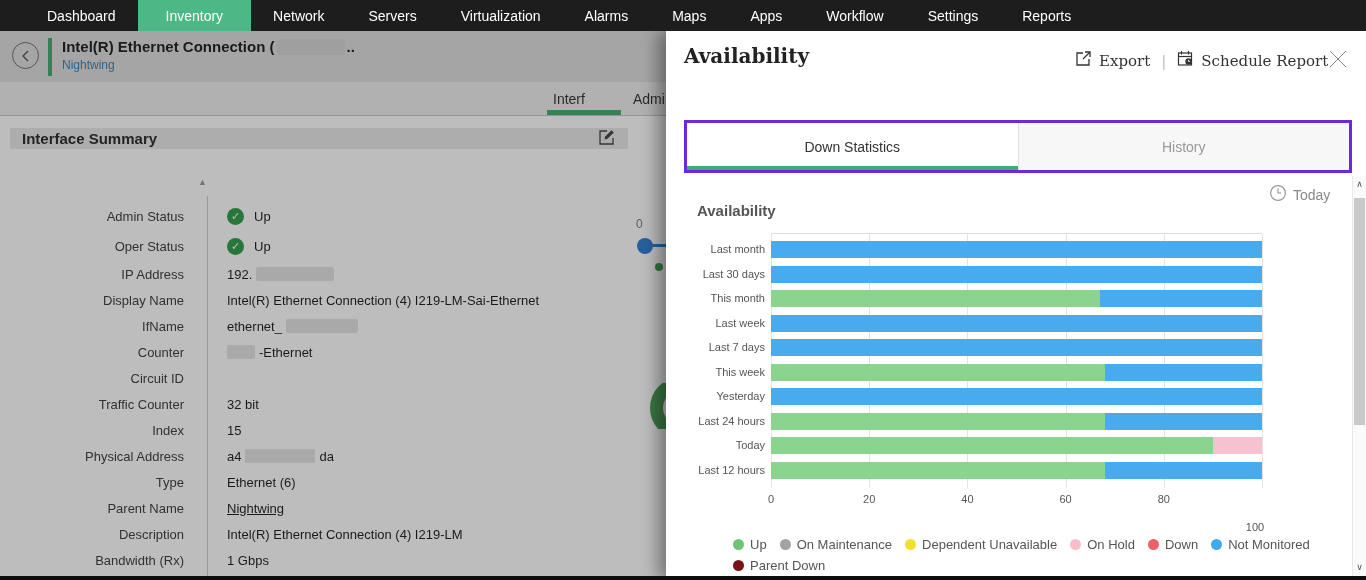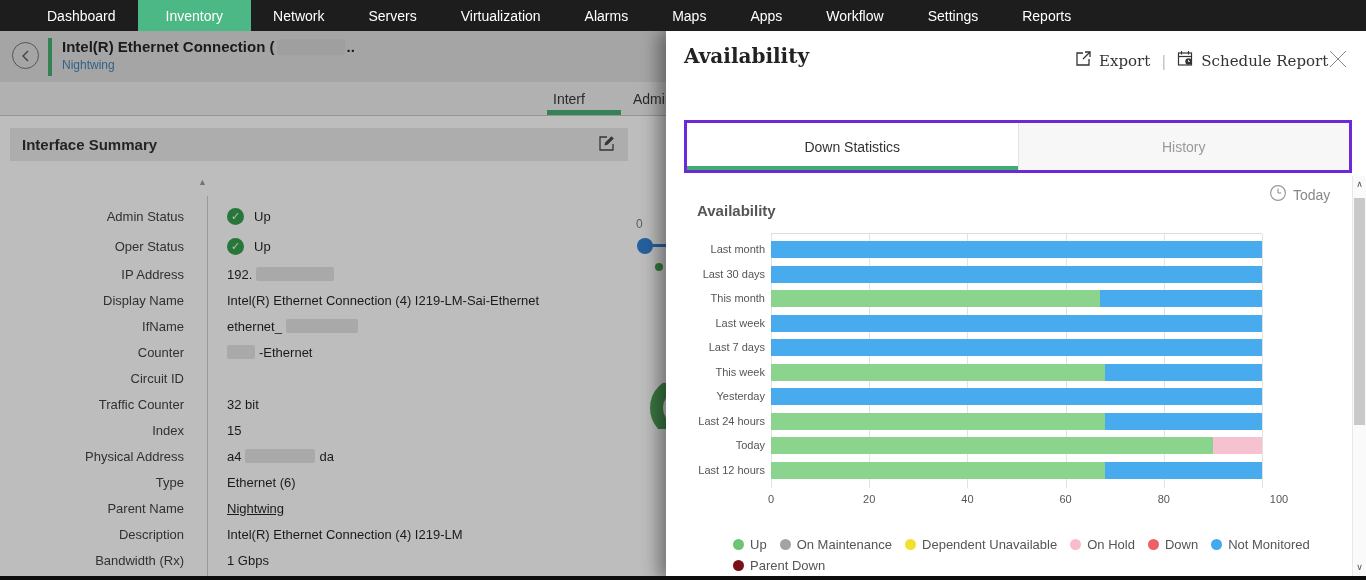--- a/index.html
+++ b/index.html
@@ -23,21 +23,21 @@
                display:flex; align-items:center; white-space:nowrap; }
   .redact { display:inline-block; height:14px; background:#e4e4e4; border-radius:2px; vertical-align:middle; }
   .redact.title-r { width:68px; height:16px; background:#d6d6d6; margin:0 2px; }
   .dev-sub { position:absolute; left:62px; top:27px; font-size:12px; color:#3f80b4; }
 
   .tabstrip { position:absolute; top:51px; left:0; right:0; height:34px; background:#efefef;
               border-bottom:1px solid #c6c6c6; }
   .ptab { position:absolute; top:9px; font-size:14px; color:#333; white-space:nowrap; }
   .ptab-underline { position:absolute; left:547px; bottom:0; width:74px; height:5px; background:#43ad6f; }
 
-  .section-band { position:absolute; top:97px; left:10px; width:618px; height:33px; background:#e9e9e9;
+  .section-band { position:absolute; top:97px; left:10px; width:618px; height:21px; background:#e9e9e9;
                   display:flex; align-items:center; justify-content:space-between; padding:0 12px; }
   .section-title { font-size:15px; font-weight:bold; color:#2b2b2b; }
 
   .field-divider { position:absolute; left:207px; top:165px; width:1px; height:380px; background:#cfcfcf; }
   .divider-arrow { position:absolute; left:198px; top:146px; font-size:9px; color:#9a9a9a; }
 
   .field-list { position:absolute; top:170px; left:0; width:640px; }
   .field-row { display:flex; align-items:center; height:26px; }
   .field-row.tall { height:30px; }
   .f-label { width:184px; text-align:right; font-size:13px; color:#3d3d3d; flex:none; }
@@ -316,21 +316,21 @@
       <div class="xtick" style="left: -20px;">0</div>
       <div class="gridline" style="left: 98.2px;"></div>
       <div class="xtick" style="left: 78.2px;">20</div>
       <div class="gridline" style="left: 196.4px;"></div>
       <div class="xtick" style="left: 176.4px;">40</div>
       <div class="gridline" style="left: 294.6px;"></div>
       <div class="xtick" style="left: 274.6px;">60</div>
       <div class="gridline" style="left: 392.8px;"></div>
       <div class="xtick" style="left: 372.8px;">80</div>
       <div class="gridline" style="left: 491px;"></div>
-      <div class="xtick" style="left: 488px;">100</div>
+      <div class="xtick" style="left: 464px; margin-top: 28px;">100</div>
       <div class="cat-label" style="top: 7px;">Last month</div>
       <div class="bar-seg" style="left: 0px; width: 491px; top: 7px; background: rgb(71, 171, 237);"></div>
       <div class="cat-label" style="top: 31.55px;">Last 30 days</div>
       <div class="bar-seg" style="left: 0px; width: 491px; top: 31.55px; background: rgb(71, 171, 237);"></div>
       <div class="cat-label" style="top: 56.1px;">This month</div>
       <div class="bar-seg" style="left: 0px; width: 328.97px; top: 56.1px; background: rgb(138, 212, 142);"></div>
       <div class="bar-seg" style="left: 328.97px; width: 162.03px; top: 56.1px; background: rgb(71, 171, 237);"></div>
       <div class="cat-label" style="top: 80.65px;">Last week</div>
       <div class="bar-seg" style="left: 0px; width: 491px; top: 80.65px; background: rgb(71, 171, 237);"></div>
       <div class="cat-label" style="top: 105.2px;">Last 7 days</div>

